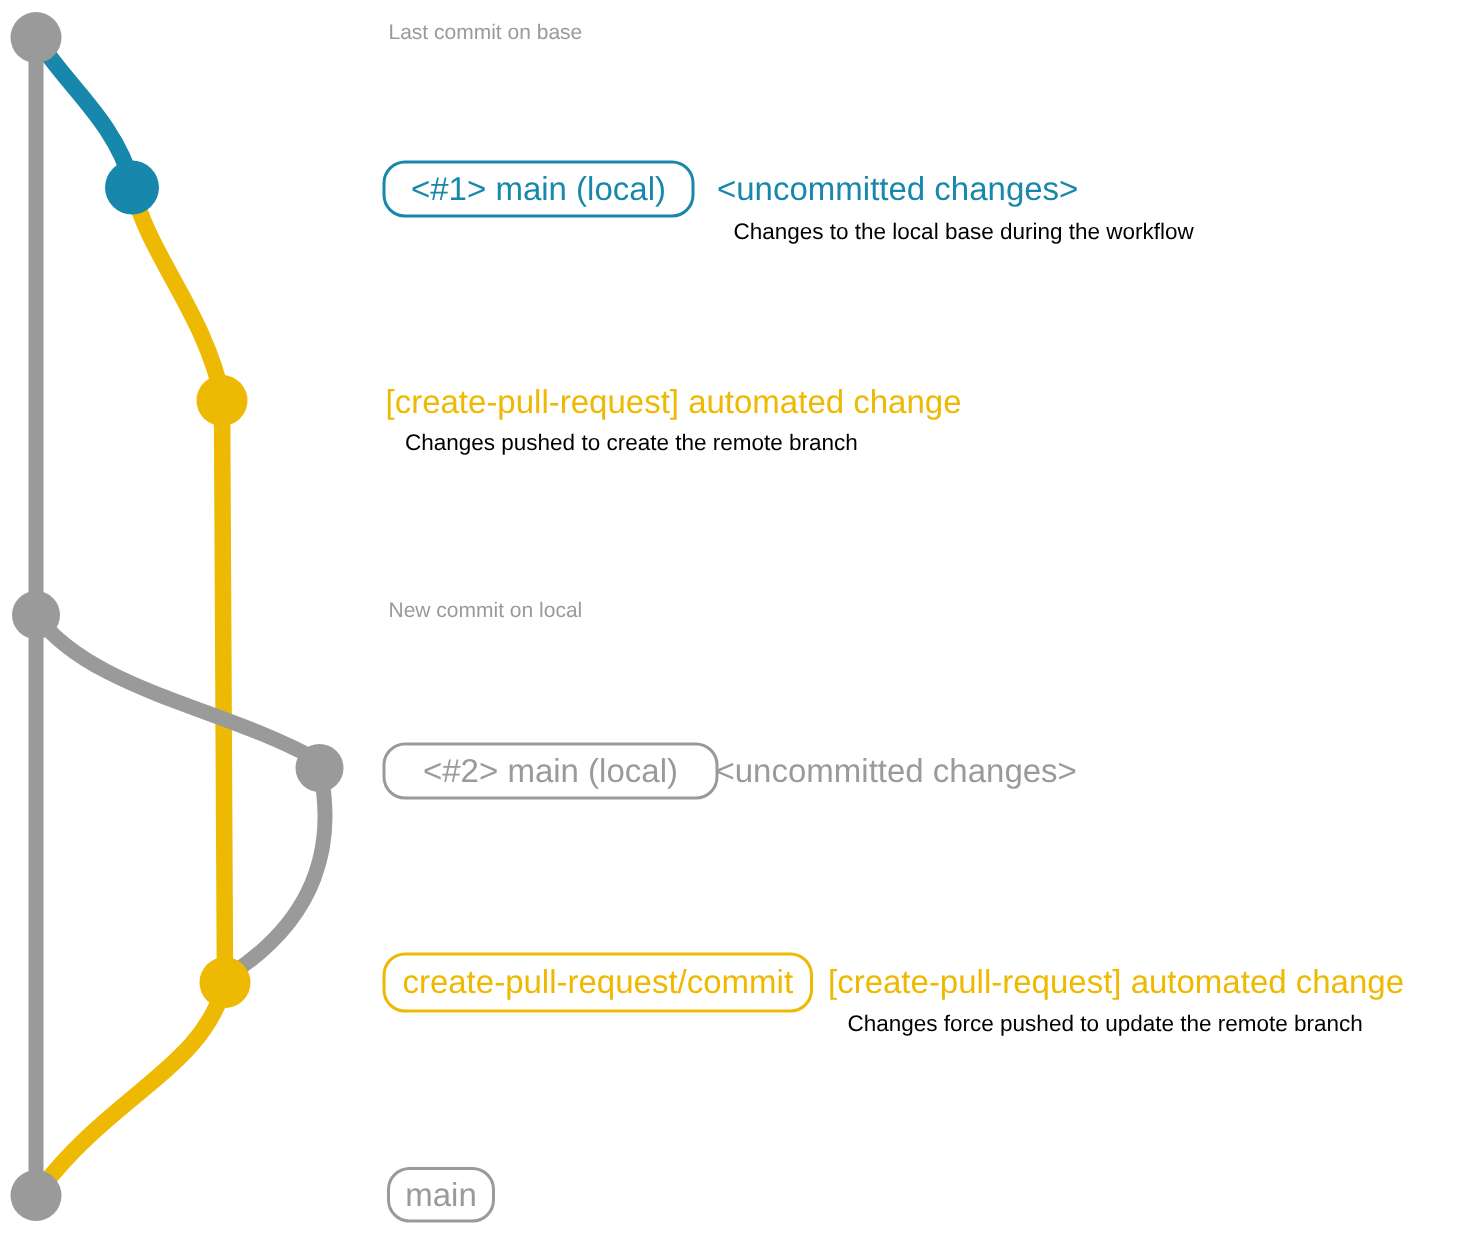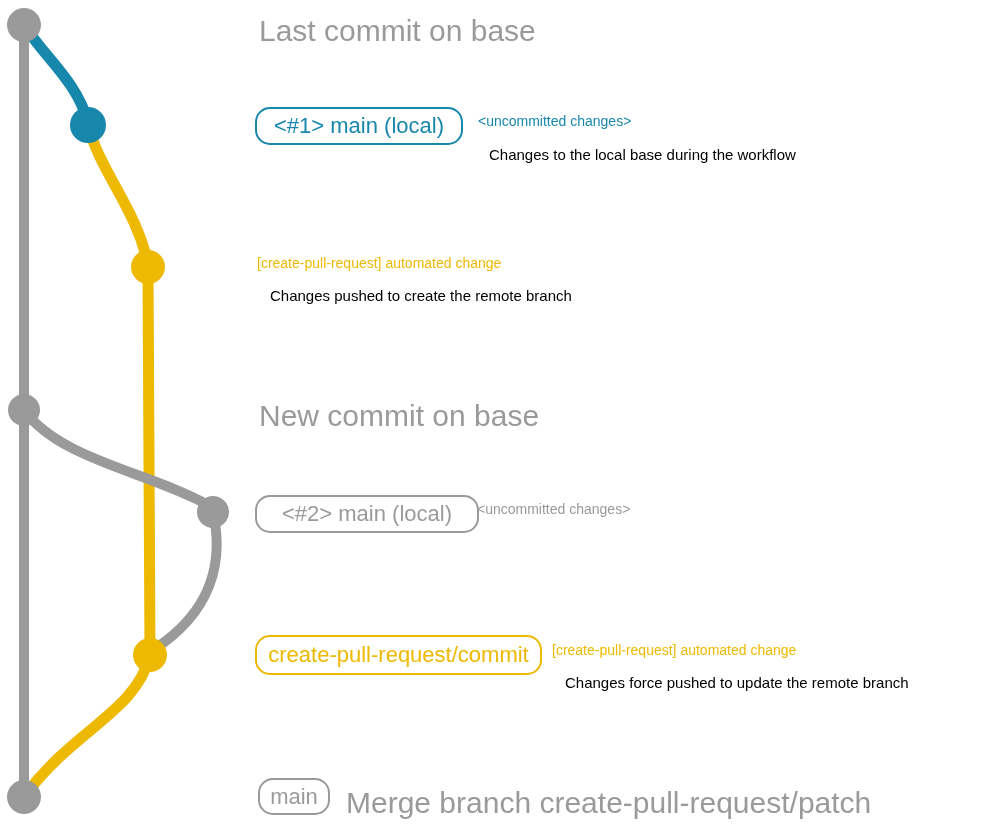--- a/index.html
+++ b/index.html
@@ -23,28 +23,28 @@
   .edge { fill: none; stroke-linecap: round; }
   .edge.gray   { stroke: var(--gray);   stroke-width: 10px; }
   .edge.blue   { stroke: var(--blue);   stroke-width: 11px; }
   .edge.yellow { stroke: var(--yellow); stroke-width: 11px; }
   .node.gray   { fill: var(--gray); }
   .node.blue   { fill: var(--blue); }
   .node.yellow { fill: var(--yellow); }
 
   .label {
     position: absolute;
-    font-size: 30px;
+    font-size: 14px;
     color: var(--gray);
     white-space: nowrap;
     line-height: 1.1;
   }
   .heading {
     position: absolute;
-    font-size: 14px;
+    font-size: 22px;
     white-space: nowrap;
     line-height: 1.1;
   }
   .heading.blue   { color: var(--blue); }
   .heading.gray   { color: var(--gray); }
   .heading.yellow { color: var(--yellow); }
   .note {
     position: absolute;
     font-family: Liberation Sans, sans-serif;
     font-size: 15px;
@@ -118,31 +118,30 @@
 
   <div class="badge blue pos-badge-1">
     <span>&lt;#1&gt; main (local)</span>
   </div>
   <div class="heading blue pos-heading-1">&lt;uncommitted changes&gt;</div>
   <div class="note pos-note-1">Changes to the local base during the workflow</div>
 
   <div class="heading yellow pos-heading-2">[create-pull-request] automated change</div>
   <div class="note pos-note-2">Changes pushed to create the remote branch</div>
 
-  <div class="label pos-label-new">New commit on base</div>
+  <div class="label pos-label-new">New commit on local</div>
 
   <div class="badge gray pos-badge-2">
     <span>&lt;#2&gt; main (local)</span>
   </div>
   <div class="heading gray pos-heading-3">&lt;uncommitted changes&gt;</div>
 
   <div class="badge yellow pos-badge-3">
     <span>create-pull-request/commit</span>
   </div>
   <div class="heading yellow pos-heading-4">[create-pull-request] automated change</div>
   <div class="note pos-note-4">Changes force pushed to update the remote branch</div>
 
   <div class="badge gray pos-badge-main">
     <span>main</span>
   </div>
-  <div class="label pos-label-merge">Merge branch create-pull-request/patch</div>
 
 </div>
 
 </body></html>

